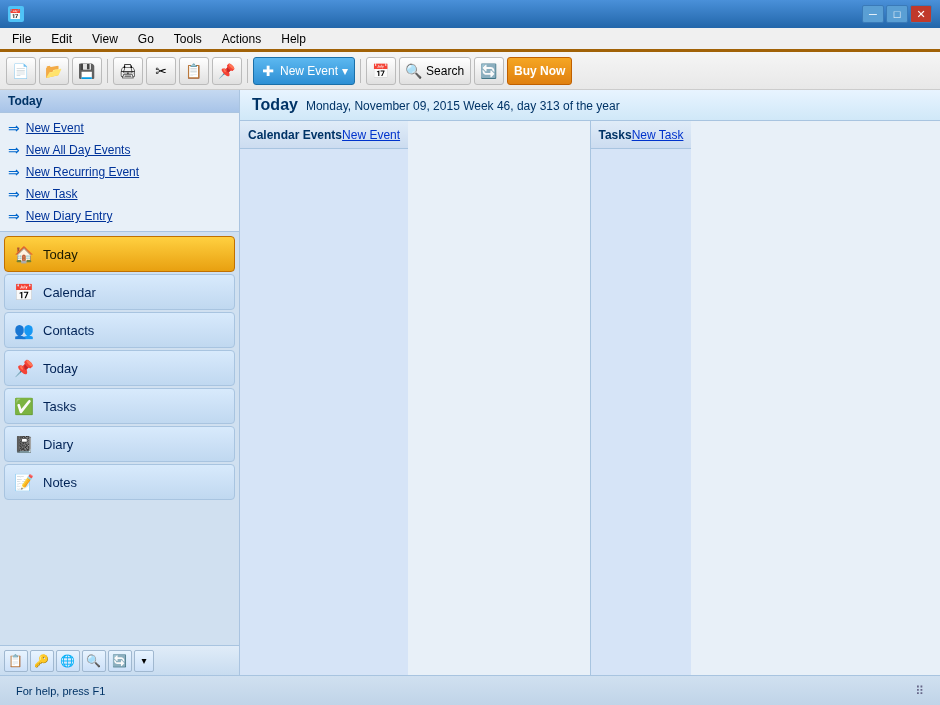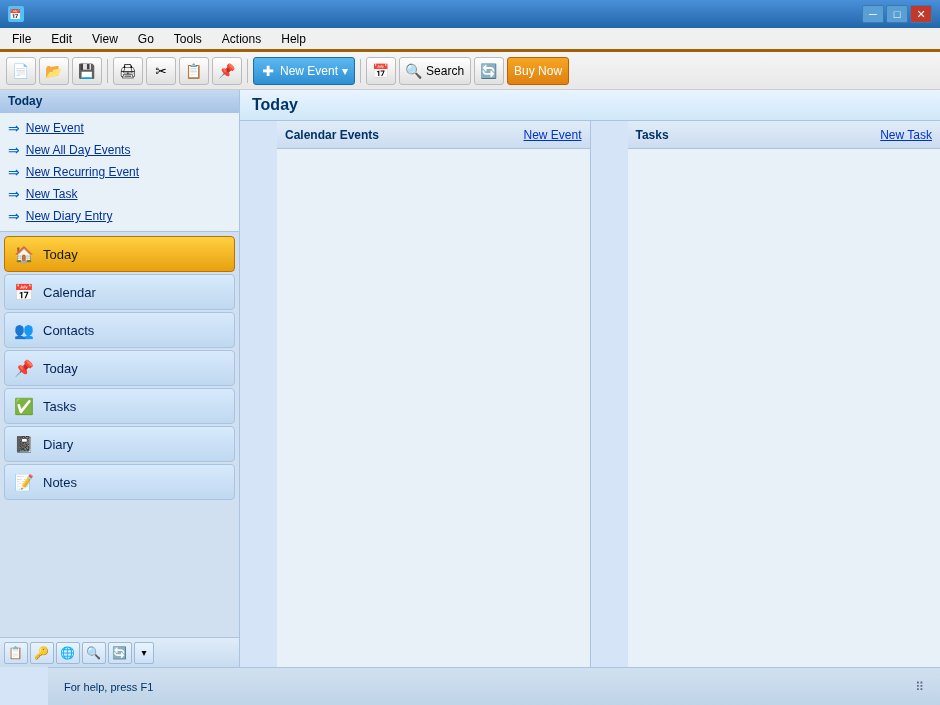--- a/index.html
+++ b/index.html
@@ -117,20 +117,21 @@
     }
     .new-event-btn {
       background: linear-gradient(to bottom, #5cb8f0, #2d8fd4);
       color: white;
       border: 1px solid #1a6fa8;
     }
     .buy-now-btn {
       background: linear-gradient(to bottom, #f5a623, #e08010);
       color: white;
       border: 1px solid #c06000;
+      font-weight: bold;
     }
 
     
     .main-content {
       display: flex;
       flex: 1;
       overflow: hidden;
     }
 
     
@@ -289,23 +290,22 @@
     .content-columns {
       display: flex;
       flex: 1;
       overflow: hidden;
       gap: 0;
     }
 
     .column {
       flex: 1;
       display: flex;
-      flex-direction: column;
+      flex-direction: row;
       border-right: 1px solid #a8c4e0;
-      margin-left: 37px;
     }
     .column:last-child { border-right: none; }
 
     .column-header {
       display: flex;
       align-items: center;
       justify-content: space-between;
       padding: 4px 8px;
       background: linear-gradient(to bottom, #e0ecf8, #ccdcf0);
       border-bottom: 1px solid #a8c4e0;
@@ -324,29 +324,28 @@
     }
 
     .column-body {
       flex: 1;
       background: #e8f0f8;
       overflow-y: auto;
     }
 
     
     .status-bar {
-      height: 38px;
+      height: 30px;
       background: linear-gradient(to bottom, #d0e0f0, #c0d4e8);
       border-top: 1px solid #a8c4e0;
       display: flex;
       align-items: center;
       padding: 0 16px;
       justify-content: space-between;
       flex-shrink: 0;
-      margin-left: 48px;
     }
     .status-text {
       font-size: 11px;
       color: #003366;
     }
     .status-grip {
       font-size: 12px;
       color: #668;
     }
   </style>
@@ -491,20 +490,21 @@
         <div class="sidebar-bottom-btn">🌐</div>
         <div class="sidebar-bottom-btn">🔍</div>
         <div class="sidebar-bottom-btn">🔄</div>
         <div class="sidebar-bottom-more">▾</div>
       </div>
   </div>
 
   <div class="content-area">
     <div class="content-header">
       <span class="content-header-title">Today</span>
+      <span class="content-header-date">Monday, November 09, 2015   Week 46, day 313 of the year</span>
     </div>
     <div class="content-columns">
 
     <div class="column">
           <div class="column-header">
             <span class="column-header-title">Calendar Events</span>
             <span class="column-header-link">New Event</span>
           </div>
           <div class="column-body"></div>
         </div>

